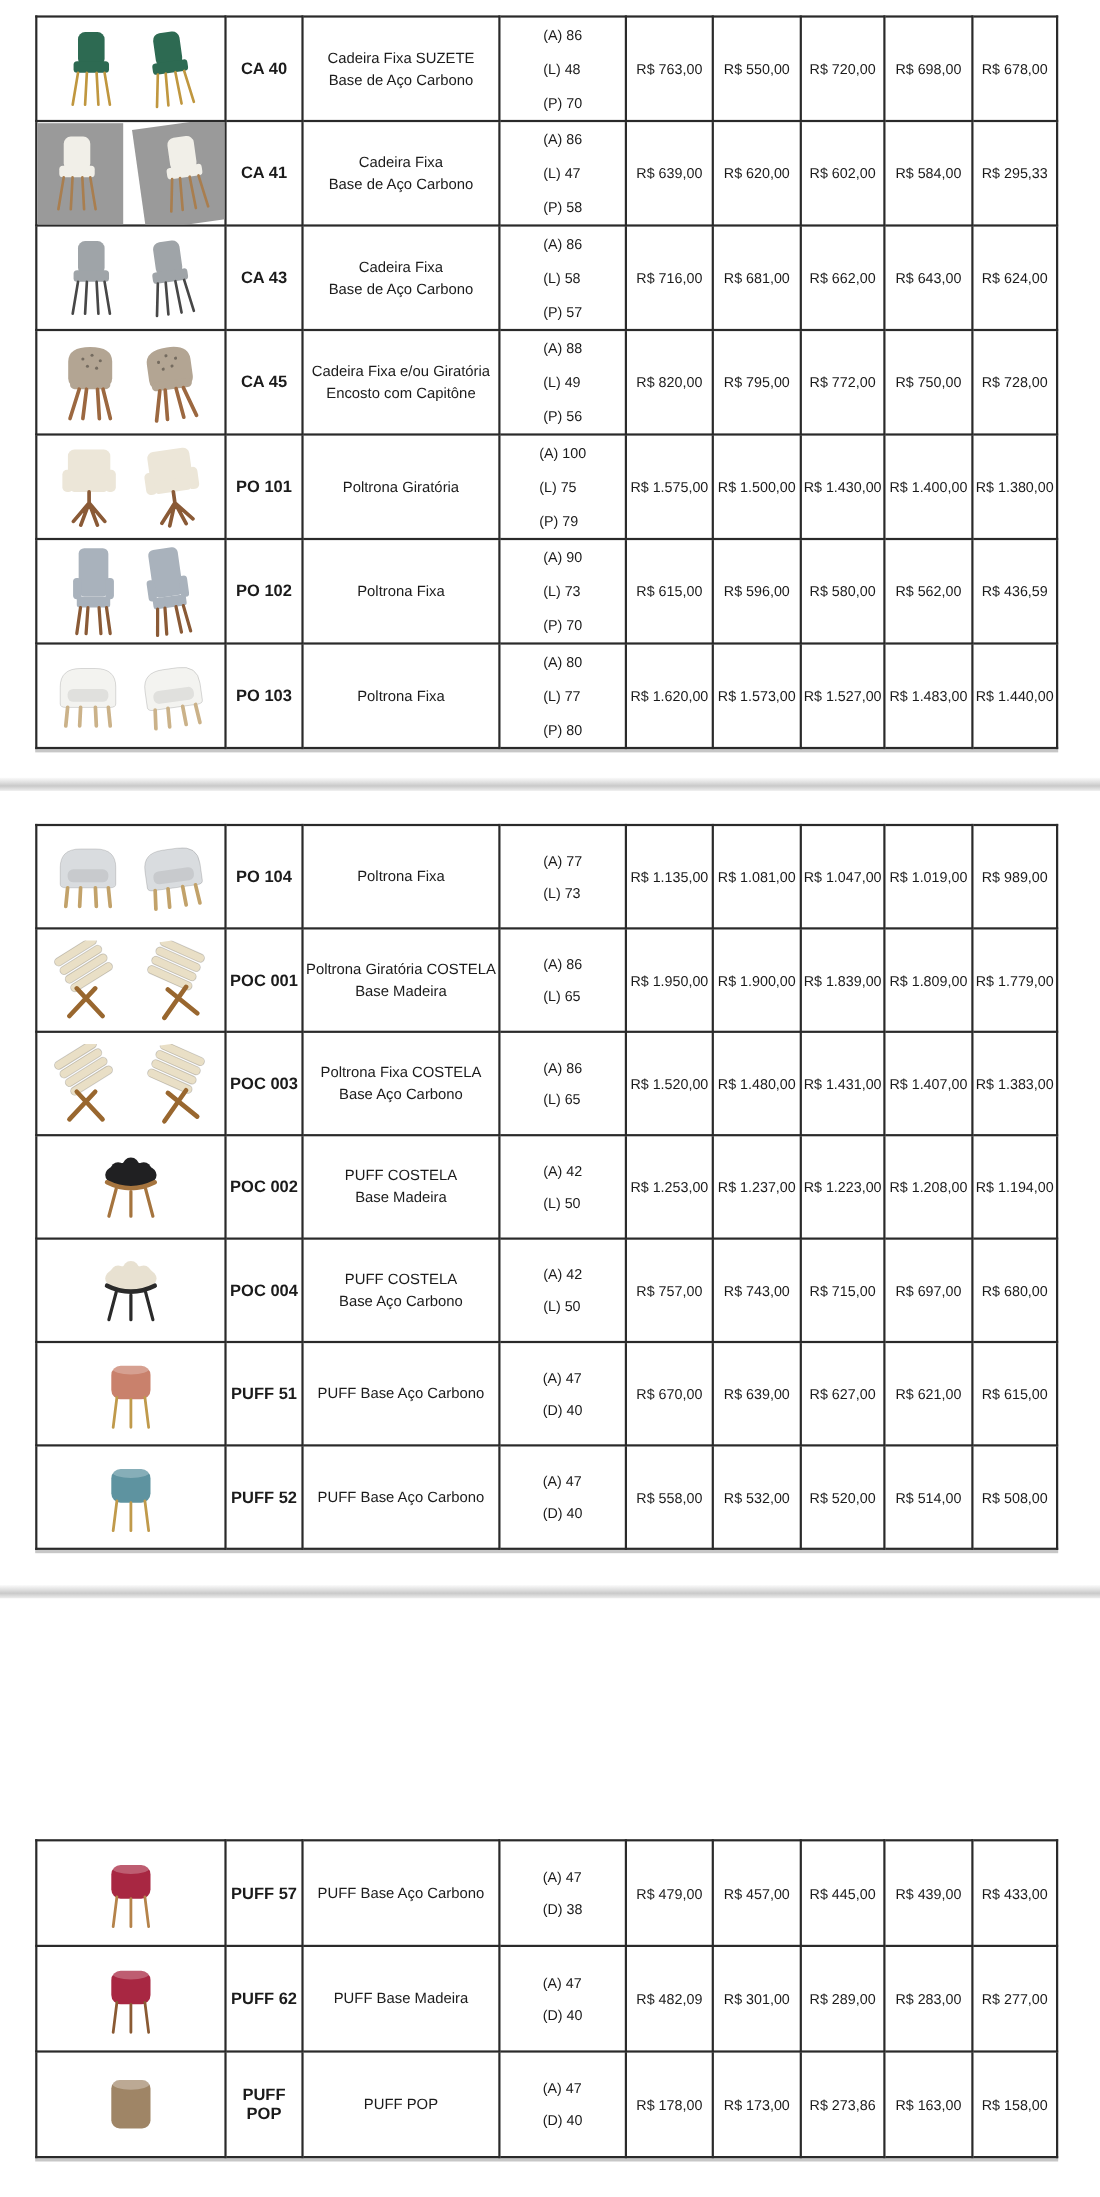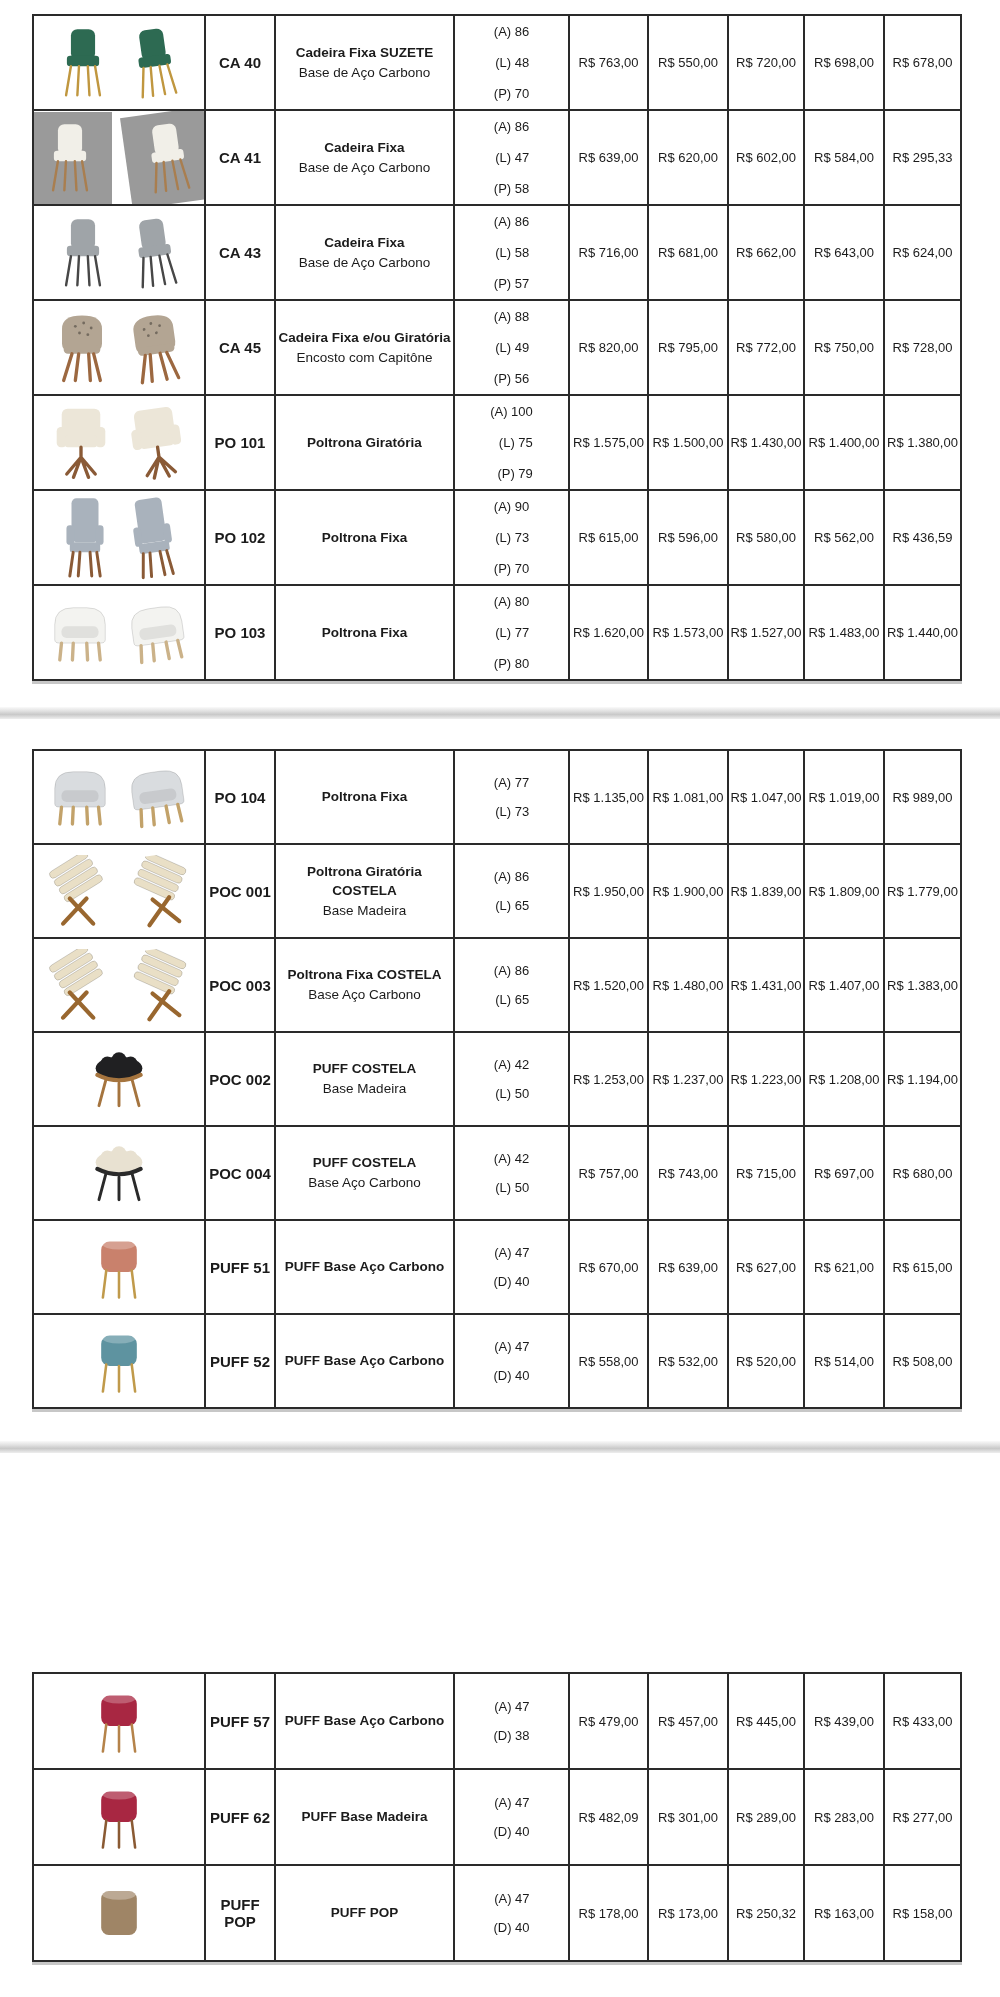--- a/index.html
+++ b/index.html
@@ -9,23 +9,23 @@
   .price-table{position:absolute;left:32px;width:928px;border-collapse:collapse;table-layout:fixed;
     background:#fff;border:2px solid #2a2a2a;box-shadow:0 3px 0 rgba(0,0,0,0.22);}
   #table-0{top:14px;}
   #table-1{top:749px;}
   #table-2{top:1672px;}
   .price-table td{border:2px solid #2a2a2a;padding:0;text-align:center;vertical-align:middle;overflow:hidden;}
   #table-0 tr,#table-1 tr{height:94px;}
   #table-2 tr{height:96px;}
 
   .code-cell{font-weight:bold;font-size:15px;margin-top:44px;}
-  .desc-main{font-weight:bold;font-size:13.5px;line-height:1.45;}
+  .desc-main{font-weight:normal;font-size:13.5px;line-height:1.45;}
   .desc-sub{font-size:13.5px;line-height:1.45;}
-  .dims{display:inline-block;text-align:right;font-size:13px;}
+  .dims{display:inline-block;text-align:left;font-size:13px;}
   .dims.n3 > div{line-height:31px;}
   .dims.n2 > div{line-height:29px;}
   .price-cell{font-size:13px;white-space:nowrap;}
 
   .img-wrap{display:flex;justify-content:center;align-items:center;gap:14px;}
   .photo{display:inline-block;line-height:0;}
   .photo.alt{transform:scaleX(-1) rotate(8deg);}
   .photo.thumb{padding:8px 13px;}
   .photo svg{display:block;}
 
@@ -585,20 +585,20 @@
               </span>
             </div>
           </td>
           <td class="code-cell">PUFF  POP</td>
           <td class="desc-cell">
             <div class="desc-main">PUFF POP</div>
           </td>
           <td class="dims-cell"><div class="dims n2"><div>(A) 47</div><div>(D) 40</div></div></td>
           <td class="price-cell">R$ 178,00</td>
           <td class="price-cell">R$ 173,00</td>
-          <td class="price-cell">R$ 250,32</td>
+          <td class="price-cell">R$ 273,86</td>
           <td class="price-cell">R$ 163,00</td>
           <td class="price-cell">R$ 158,00</td>
         </tr>
       </tbody>
   </table>
 
 </div>
 
 </body></html>

